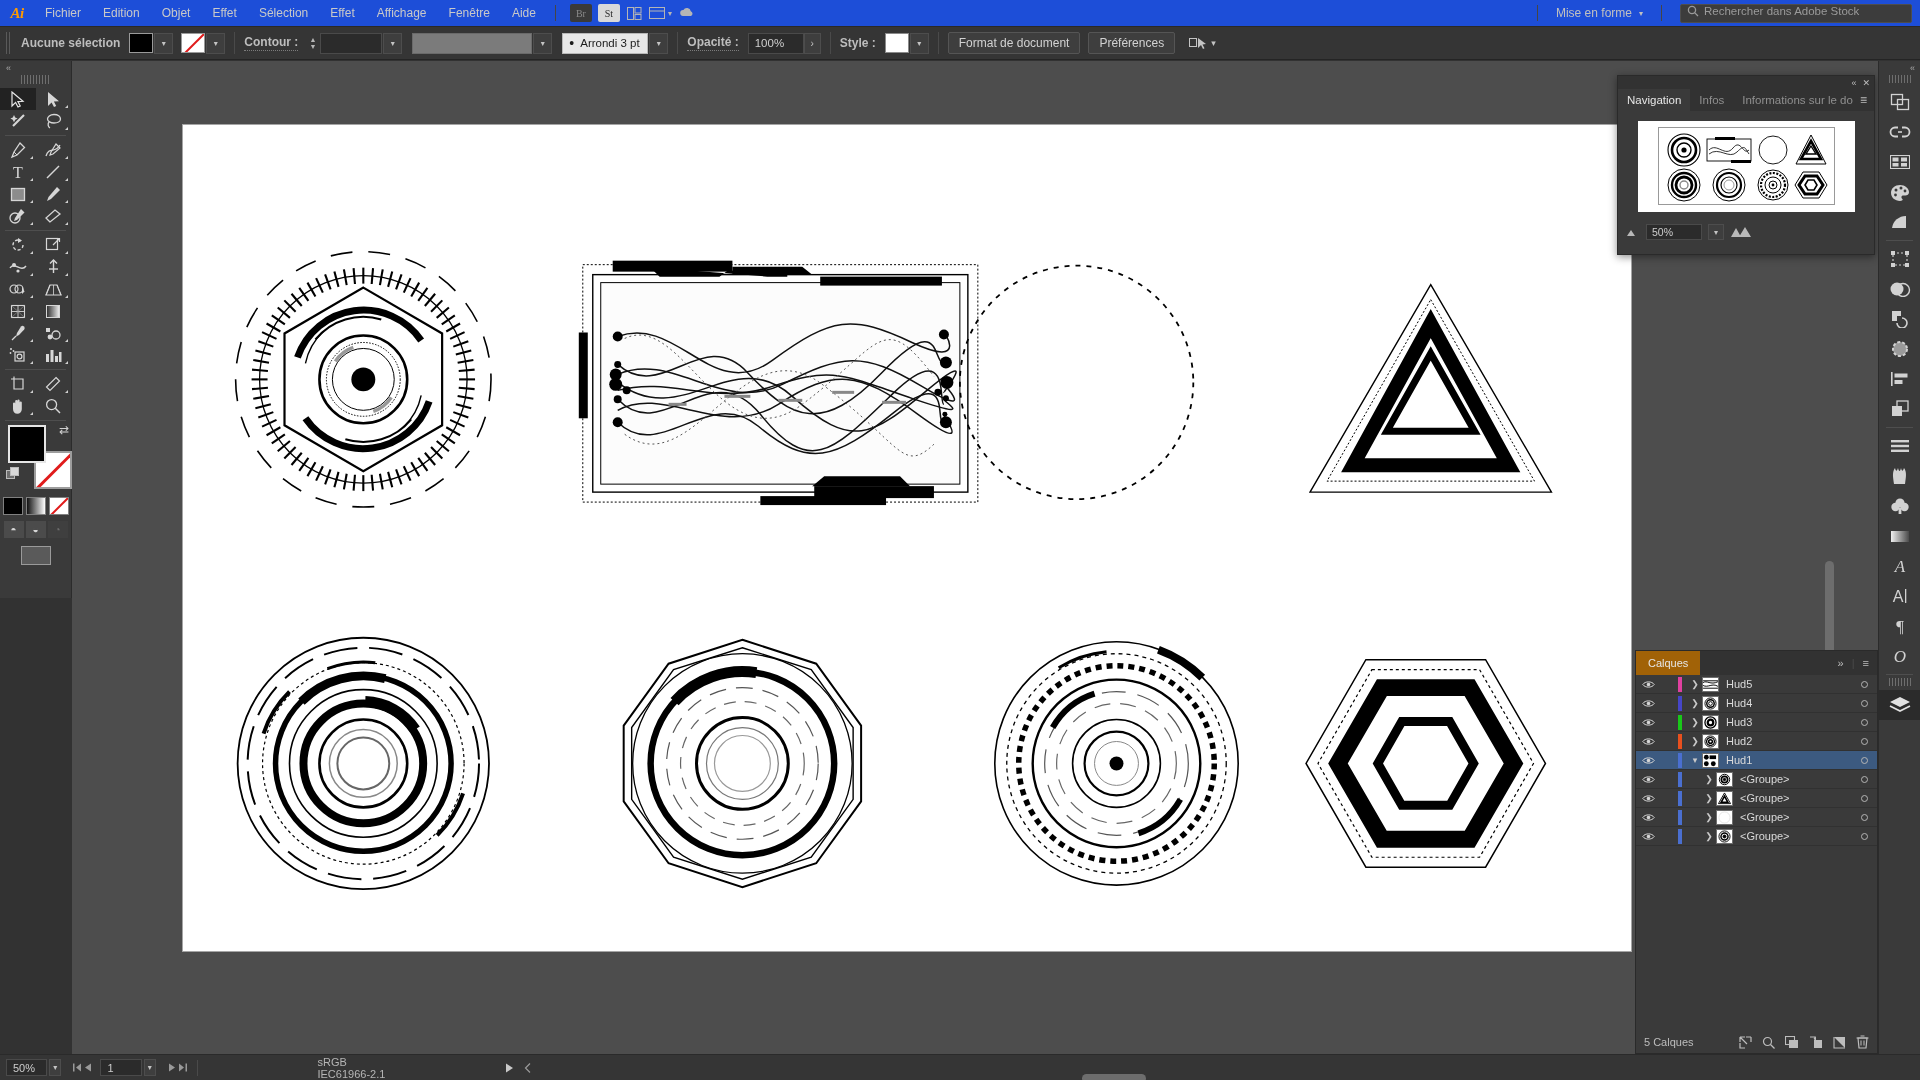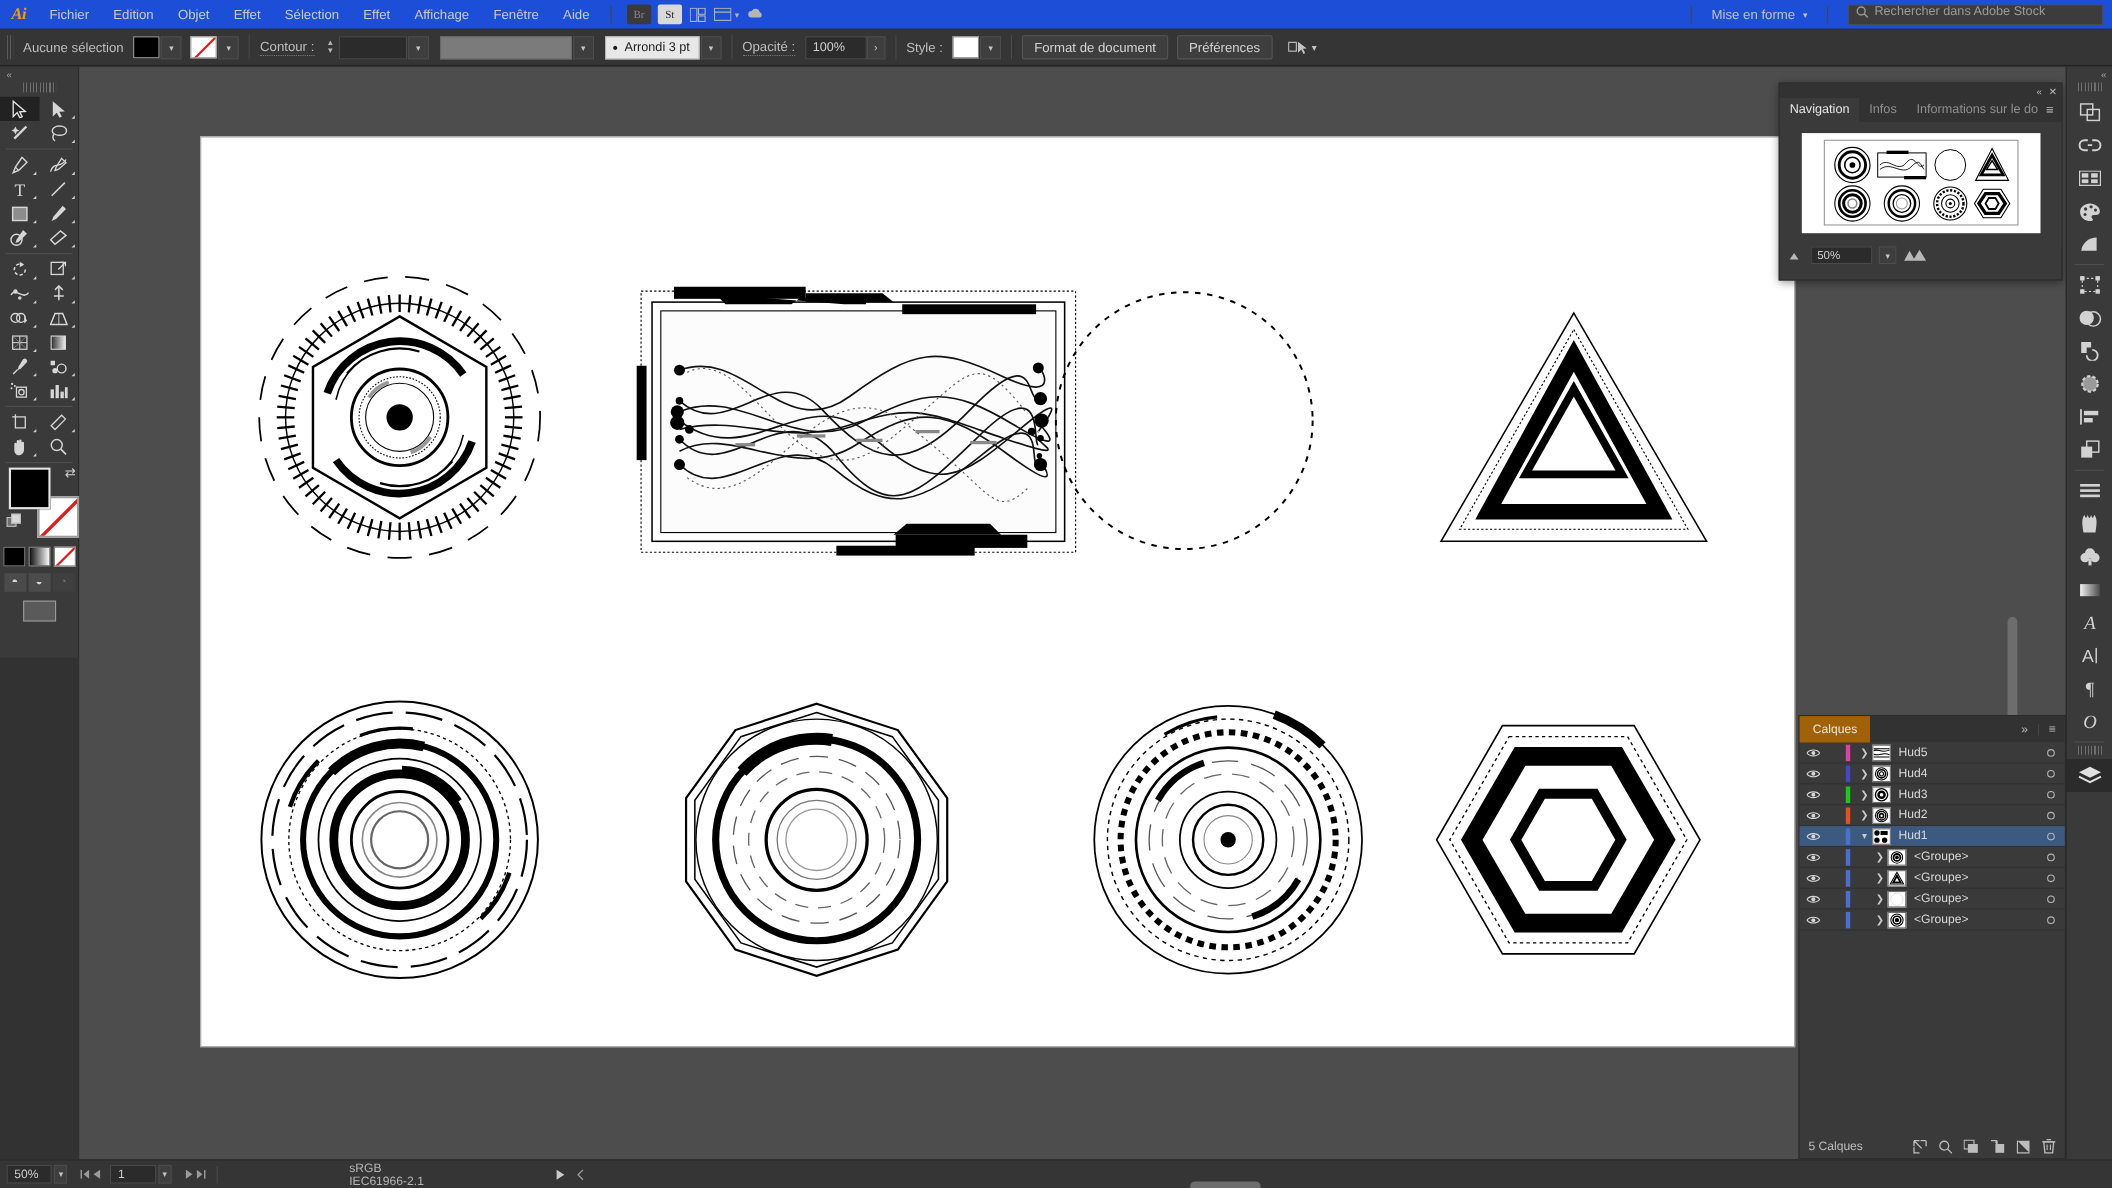--- a/index.html
+++ b/index.html
@@ -52,21 +52,21 @@
   }
 
   
   .ctrlbar {
     position: absolute; left: 0; top: 27px; width: 1920px; height: 33px;
     background: #353535; border-bottom: 1px solid #242424;
     display: flex; align-items: center; padding-left: 6px;
   }
   .grip { width: 6px; height: 22px; margin-right: 9px;
     background: repeating-linear-gradient(to right,#5a5a5a 0 1px,transparent 1px 3px); }
-  .cb-label { color: #bdbdbd; font-size: 12px; margin-right: 9px; white-space: nowrap; }
+  .cb-label { color: #bdbdbd; font-size: 12px; margin-right: 9px; white-space: nowrap; font-weight: bold; }
   .cb-label.dotted { border-bottom: 1px dotted #7c7c7c; padding-bottom: 1px; }
   .sw {
     width: 24px; height: 20px; border: 1px solid #9a9a9a; background: #000;
   }
   .sw.none { background: #fff; position: relative; overflow: hidden; }
   .sw.none::after {
     content:''; position:absolute; left:-6px; top:9px; width:36px; height:2px;
     background:#e01b1b; transform: rotate(-45deg);
   }
   .sw.white { background: #fff; border: 1px solid #8a8a8a; }

